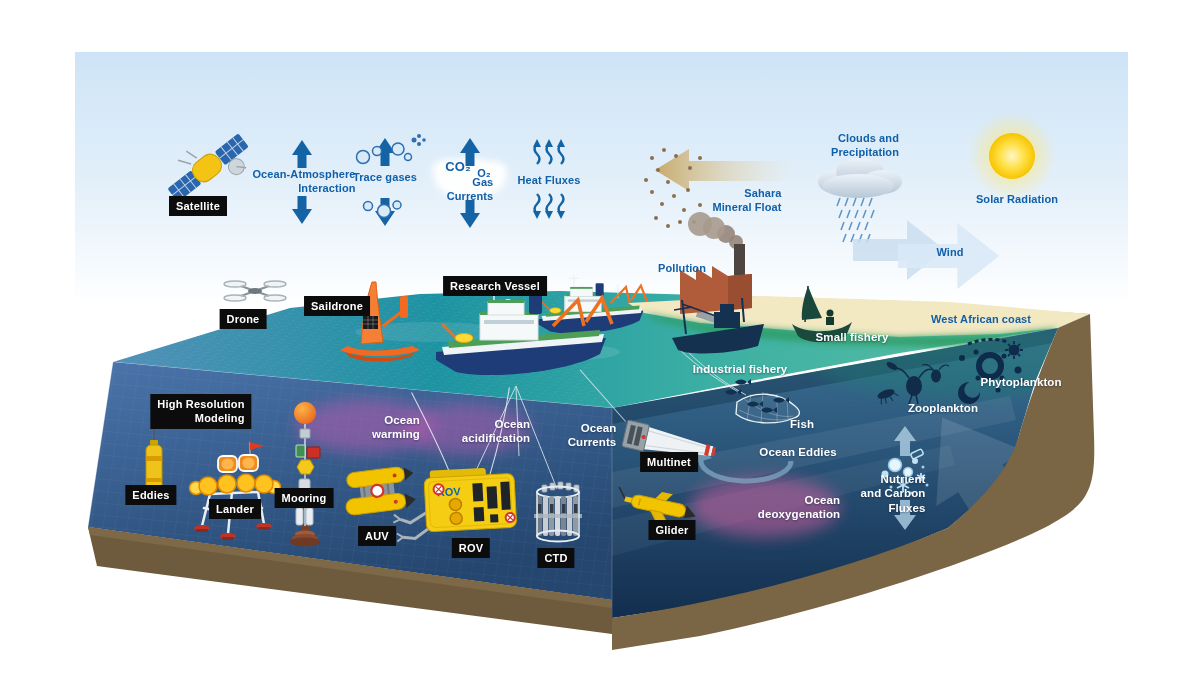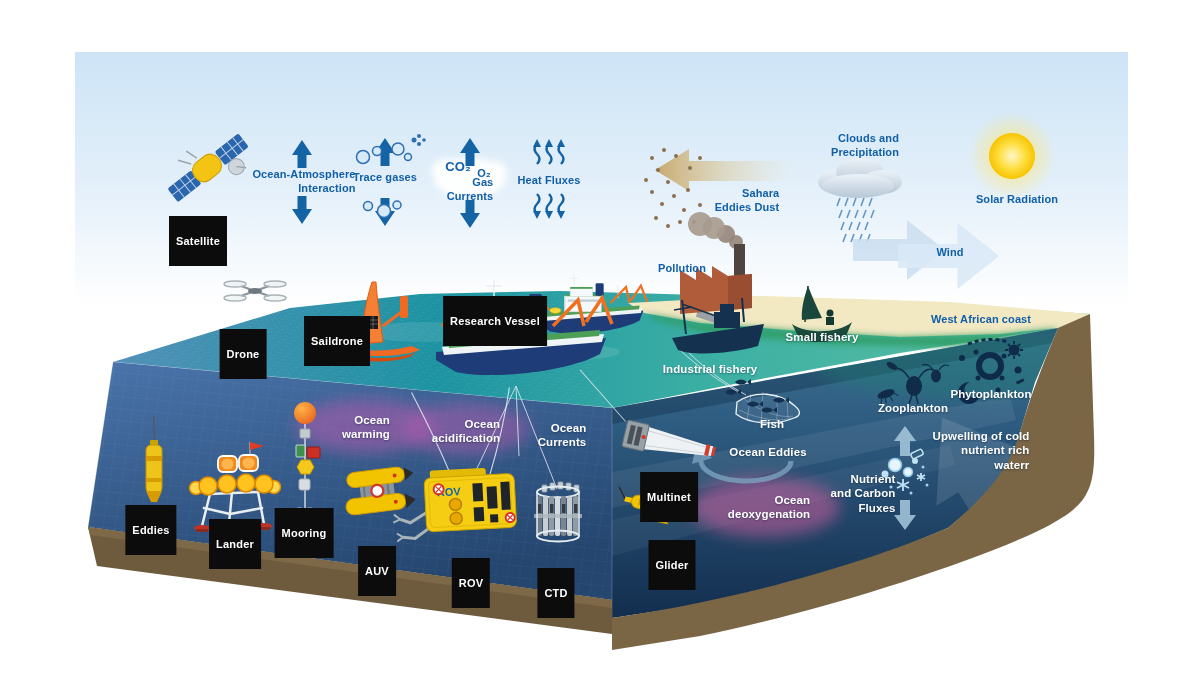--- a/index.html
+++ b/index.html
@@ -1,24 +1,24 @@
 <!DOCTYPE html>
 <html><head>
 <meta charset="utf-8">
 <style>
   html,body{margin:0;padding:0;background:#fff;}
   .scene{position:relative;width:1200px;height:675px;overflow:hidden;background:#fff;
          font-family:"Liberation Sans",sans-serif;}
   .scene svg.bg{position:absolute;left:0;top:0;}
   .lbl{position:absolute;transform:translateX(-50%);text-align:right;white-space:pre-line;}
   .tag{background:#0c0c0c;color:#fff;font:700 11px/1.3 "Liberation Sans",sans-serif;
-       padding:18px 7px;display:inline-block;white-space:pre-line;letter-spacing:.2px;margin-top:20px;}
+       padding:3px 7px;display:inline-block;white-space:pre-line;letter-spacing:.2px;}
   .skytext{color:#115fa8;font:700 11px/1.25 "Liberation Sans",sans-serif;letter-spacing:.1px;}
   .seatext{color:#fff;font:700 11.5px/1.25 "Liberation Sans",sans-serif;
-           text-shadow:0 1px 2px rgba(0,25,50,.45);letter-spacing:.1px;}
+           text-shadow:0 1px 2px rgba(0,25,50,.45);letter-spacing:.1px;margin-left:30px;}
   .co2{font:700 13px/1 "Liberation Sans",sans-serif;}
 </style>
 </head>
 <body>
 
 <div class="scene">
 
 <svg class="bg" width="1200" height="675" viewBox="0 0 1200 675">
 <defs>
   <linearGradient id="gSky" x1="0" y1="0" x2="0" y2="1">
@@ -538,55 +538,54 @@
 <div class="lbl" style="left:198px;top:196px"><span class="tag">Satellite</span></div>
 <div class="lbl skytext" style="left:304px;top:168px">Ocean-Atmosphere
 Interaction</div>
 <div class="lbl skytext" style="left:385px;top:171px">Trace gases</div>
 <div class="lbl skytext co2" style="left:458px;top:160px">CO₂</div>
 <div class="lbl skytext" style="left:484px;top:167px">O₂</div>
 <div class="lbl skytext" style="left:470px;top:176px">Gas
 Currents</div>
 <div class="lbl skytext" style="left:549px;top:174px">Heat Fluxes</div>
 <div class="lbl skytext" style="left:747px;top:187px">Sahara
-Eddies Dust</div>
+Mineral Float</div>
 <div class="lbl skytext" style="left:865px;top:132px">Clouds and
 Precipitation</div>
 <div class="lbl skytext" style="left:1017px;top:193px">Solar Radiation</div>
 <div class="lbl skytext" style="left:950px;top:246px">Wind</div>
 <div class="lbl skytext" style="left:682px;top:262px">Pollution</div>
 <div class="lbl skytext" style="left:981px;top:313px">West African coast</div>
 
 <div class="lbl" style="left:243px;top:309px"><span class="tag">Drone</span></div>
 <div class="lbl" style="left:337px;top:296px"><span class="tag">Saildrone</span></div>
 <div class="lbl" style="left:495px;top:276px"><span class="tag">Research Vessel</span></div>
 <div class="lbl seatext" style="left:822px;top:330px">Small fishery</div>
 <div class="lbl seatext" style="left:710px;top:362px">Industrial fishery</div>
 
+<div class="lbl" style="left:201px;top:394px"><span class="tag">High Resolution
+Modeling</span></div>
 <div class="lbl" style="left:151px;top:485px"><span class="tag">Eddies</span></div>
 <div class="lbl" style="left:235px;top:499px"><span class="tag">Lander</span></div>
 <div class="lbl" style="left:304px;top:488px"><span class="tag">Mooring</span></div>
 <div class="lbl" style="left:377px;top:526px"><span class="tag">AUV</span></div>
 <div class="lbl" style="left:471px;top:538px"><span class="tag">ROV</span></div>
 <div class="lbl" style="left:556px;top:548px"><span class="tag">CTD</span></div>
 <div class="lbl" style="left:669px;top:452px"><span class="tag">Multinet</span></div>
 <div class="lbl" style="left:672px;top:520px"><span class="tag">Glider</span></div>
 
 <div class="lbl seatext" style="left:366px;top:413px">Ocean
 warming</div>
 <div class="lbl seatext" style="left:466px;top:417px">Ocean
 acidification</div>
 <div class="lbl seatext" style="left:562px;top:421px">Ocean
 Currents</div>
 <div class="lbl seatext" style="left:772px;top:417px">Fish</div>
 <div class="lbl seatext" style="left:768px;top:445px">Ocean Eddies</div>
 <div class="lbl seatext" style="left:913px;top:401px">Zooplankton</div>
-<div class="lbl seatext" style="left:991px;top:387px">Phytoplankton</div>
-<div class="lbl seatext" style="left:981px;top:429px">Upwelling of cold
-nutrient rich
-waterr</div>
+<div class="lbl seatext" style="left:991px;top:375px">Phytoplankton</div>
 <div class="lbl seatext" style="left:769px;top:493px">Ocean
 deoxygenation</div>
 <div class="lbl seatext" style="left:863px;top:472px">Nutrient
 and Carbon
 Fluxes</div>
 
 </div>
 
 </body></html>

